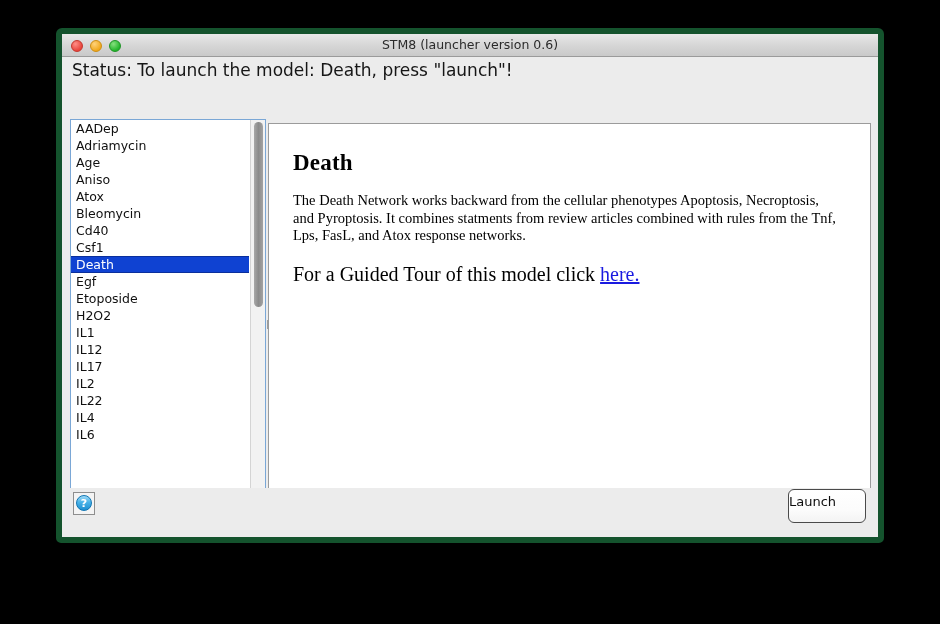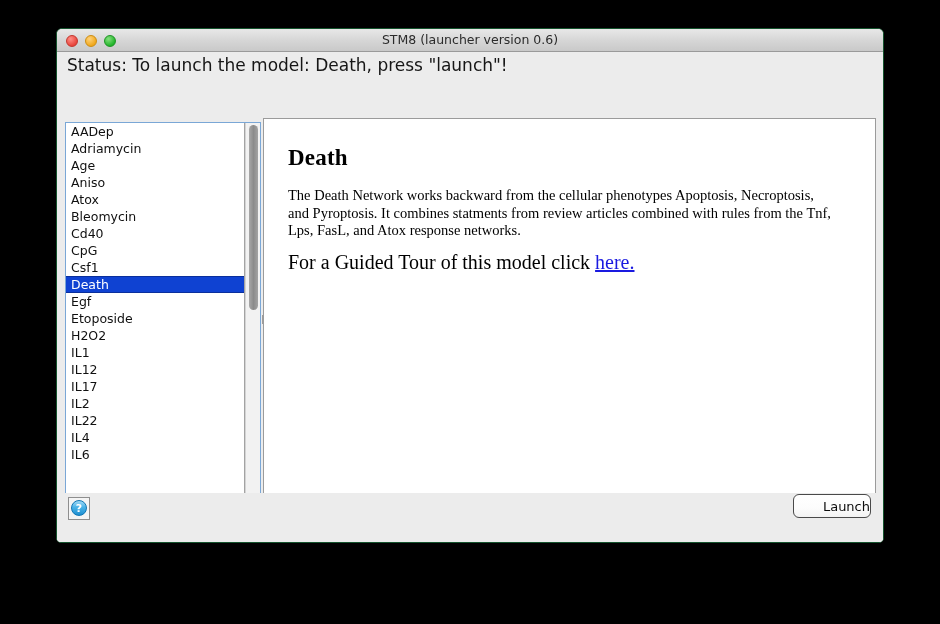--- a/index.html
+++ b/index.html
@@ -16,21 +16,21 @@
   }
 
   
   #window {
     position: absolute;
     left: 56px;
     top: 28px;
     width: 828px;
     height: 515px;
     background: #ececec;
-    border: 1px solid #14532d;
+    border: 6px solid #14532d;
     border-radius: 6px 6px 5px 5px;
     box-sizing: border-box;
     overflow: hidden;
   }
 
   
   #titlebar {
     position: relative;
     height: 23px;
     background: linear-gradient(to bottom, #e8e8e8 0%, #d6d6d6 52%, #c9c9c9 100%);
@@ -76,25 +76,25 @@
     top: 49px;
     right: 0;
     bottom: 0;
     background: #ececec;
   }
 
   
   #list-panel {
     position: absolute;
     left: 8px;
-    top: 44px;
+    top: 36px;
     width: 196px;
     height: 392px;
     border: 1px solid #7aa7d6;
-    background: #a3a3a3;
+    background: #ffffff;
     box-sizing: border-box;
     overflow: hidden;
   }
   #list-inner {
     position: absolute;
     left: 0; top: 0;
     right: 16px;
     bottom: 0;
     background: #ffffff;
     overflow: hidden;
@@ -175,21 +175,21 @@
     font-size: 23px;
     font-weight: bold;
     color: #000000;
     margin: 0 0 16px 0;
     letter-spacing: 0.2px;
   }
   #detail-body {
     font-size: 14.5px;
     color: #000000;
     line-height: 1.22;
-    margin: 0 0 11px 0;
+    margin: 0 0 18px 0;
     max-width: 548px;
     text-align: left;
   }
   #tour-line {
     font-size: 20px;
     color: #000000;
     margin: 0;
   }
   #tour-link {
     color: #1a1ae0;
@@ -234,29 +234,29 @@
     line-height: 15px;
     font-size: 11px;
     font-weight: bold;
     color: #ffffff;
   }
   #launch-button {
     position: absolute;
     right: 12px;
     top: 1px;
     width: 78px;
-    height: 24px;
+    height: 34px;
     border: 1px solid #4a4a4a;
     border-radius: 6px;
     background: linear-gradient(to bottom, #ffffff 0%, #fcfcfc 60%, #f3f3f3 100%);
     font-family: "DejaVu Sans", sans-serif;
     font-size: 13px;
     color: #0d0d0d;
     line-height: 24px;
-    text-align: right;
+    text-align: left;
     box-sizing: border-box;
     cursor: pointer;
   }
 </style>
 </head>
 <body>
 
 <div id="window">
 
   <div id="titlebar">
@@ -272,21 +272,20 @@
 
     <div id="list-panel">
       <div id="list-inner">
           <div class="list-row">AADep</div>
           <div class="list-row">Adriamycin</div>
           <div class="list-row">Age</div>
           <div class="list-row">Aniso</div>
           <div class="list-row">Atox</div>
           <div class="list-row">Bleomycin</div>
           <div class="list-row">Cd40</div>
-          <div class="list-row">CpG</div>
           <div class="list-row">Csf1</div>
           <div class="list-row selected">Death</div>
           <div class="list-row">Egf</div>
           <div class="list-row">Etoposide</div>
           <div class="list-row">H2O2</div>
           <div class="list-row">IL1</div>
           <div class="list-row">IL12</div>
           <div class="list-row">IL17</div>
           <div class="list-row">IL2</div>
           <div class="list-row">IL22</div>

